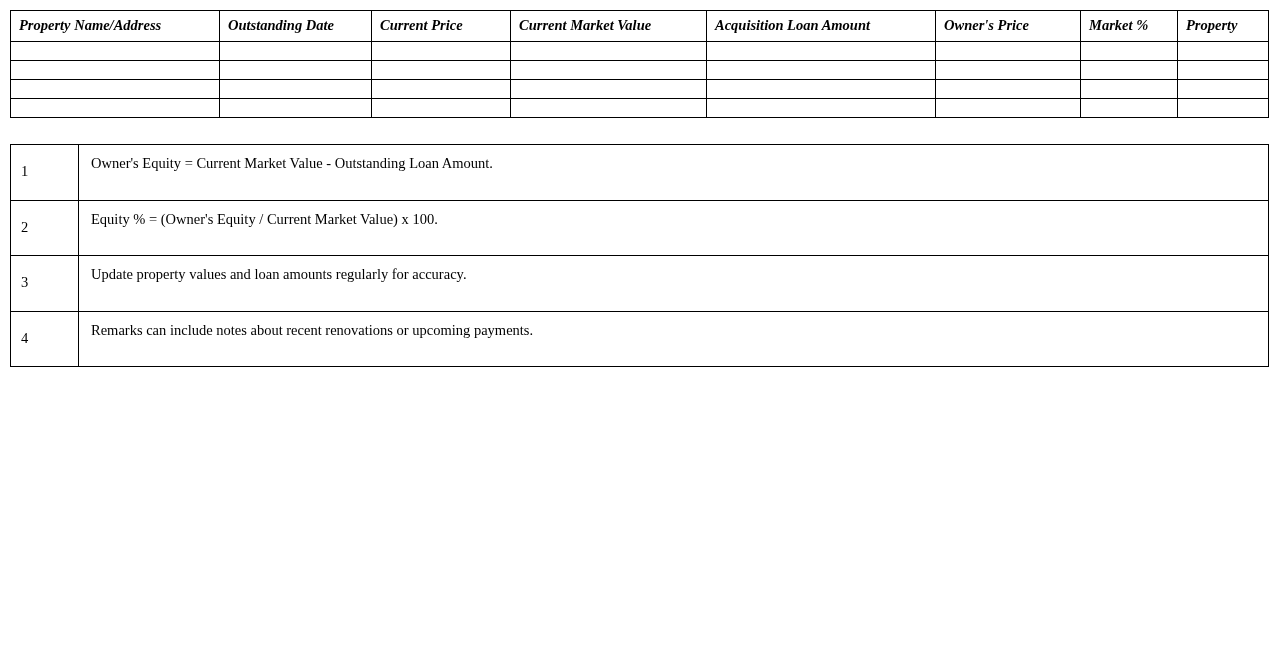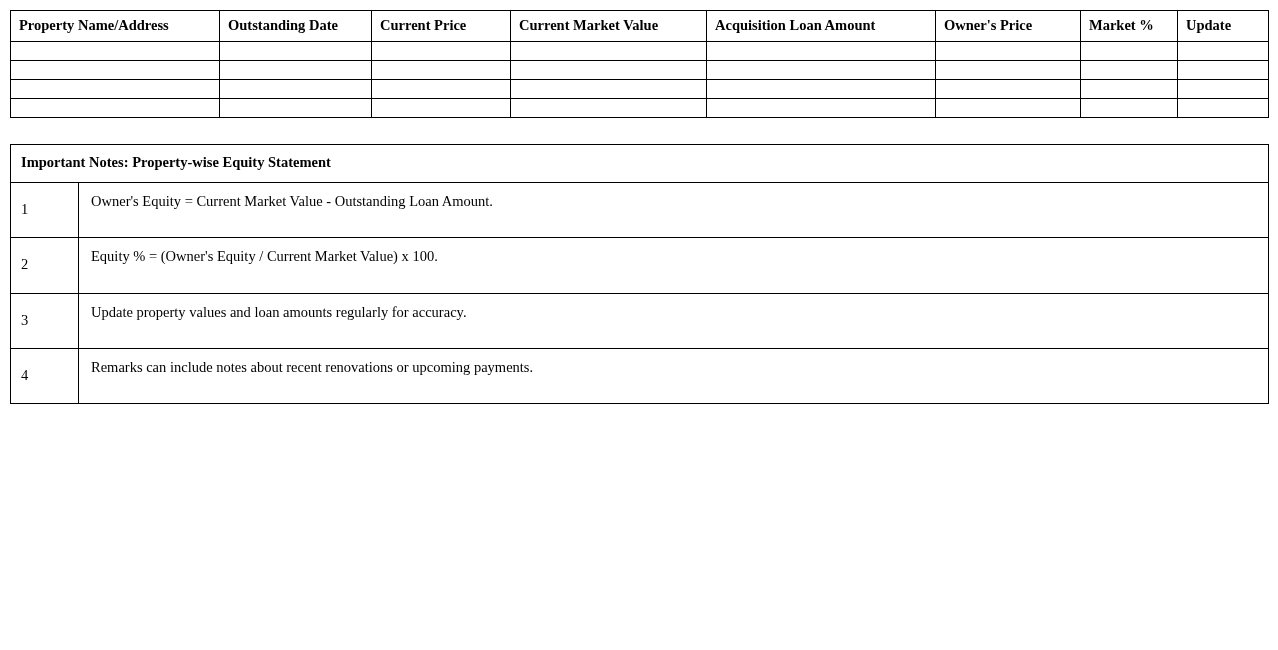--- a/index.html
+++ b/index.html
@@ -34,20 +34,21 @@
     padding: 0;
     vertical-align: middle;
   }
   table.property-table th {
     font-weight: bold;
     font-size: 14.5px;
     text-align: left;
     padding: 6px 8px 7px 8px;
     line-height: 1.2;
     white-space: nowrap;
+    font-style: italic;
   }
   table.property-table td.data-cell {
     height: 18px;
   }
 
   
   col.c1 { width: 209px; }
   col.c2 { width: 152px; }
   col.c3 { width: 139px; }
   col.c4 { width: 196px; }
@@ -104,21 +105,21 @@
     </colgroup>
     <thead>
       <tr>
         <th>Property Name/Address</th>
         <th>Outstanding Date</th>
         <th>Current Price</th>
         <th>Current Market Value</th>
         <th>Acquisition Loan Amount</th>
         <th>Owner's Price</th>
         <th>Market %</th>
-        <th>Update</th>
+        <th>Property</th>
       </tr>
     </thead>
     <tbody>
       <tr>
         <td class="data-cell"></td>
         <td class="data-cell"></td>
         <td class="data-cell"></td>
         <td class="data-cell"></td>
         <td class="data-cell"></td>
         <td class="data-cell"></td>
@@ -159,23 +160,20 @@
   </table>
 
   <div class="notes-wrap">
     <table class="notes-table">
       <colgroup>
         <col class="n1">
           <col class="n2">
       </colgroup>
       <tbody>
         <tr>
-          <td class="notes-title" colspan="2">Important Notes: Property-wise Equity Statement</td>
-        </tr>
-        <tr>
           <td class="note-num">1</td>
           <td class="note-text">Owner's Equity = Current Market Value - Outstanding Loan Amount.</td>
         </tr>
         <tr>
           <td class="note-num">2</td>
           <td class="note-text">Equity % = (Owner's Equity / Current Market Value) x 100.</td>
         </tr>
         <tr>
           <td class="note-num">3</td>
           <td class="note-text">Update property values and loan amounts regularly for accuracy.</td>

